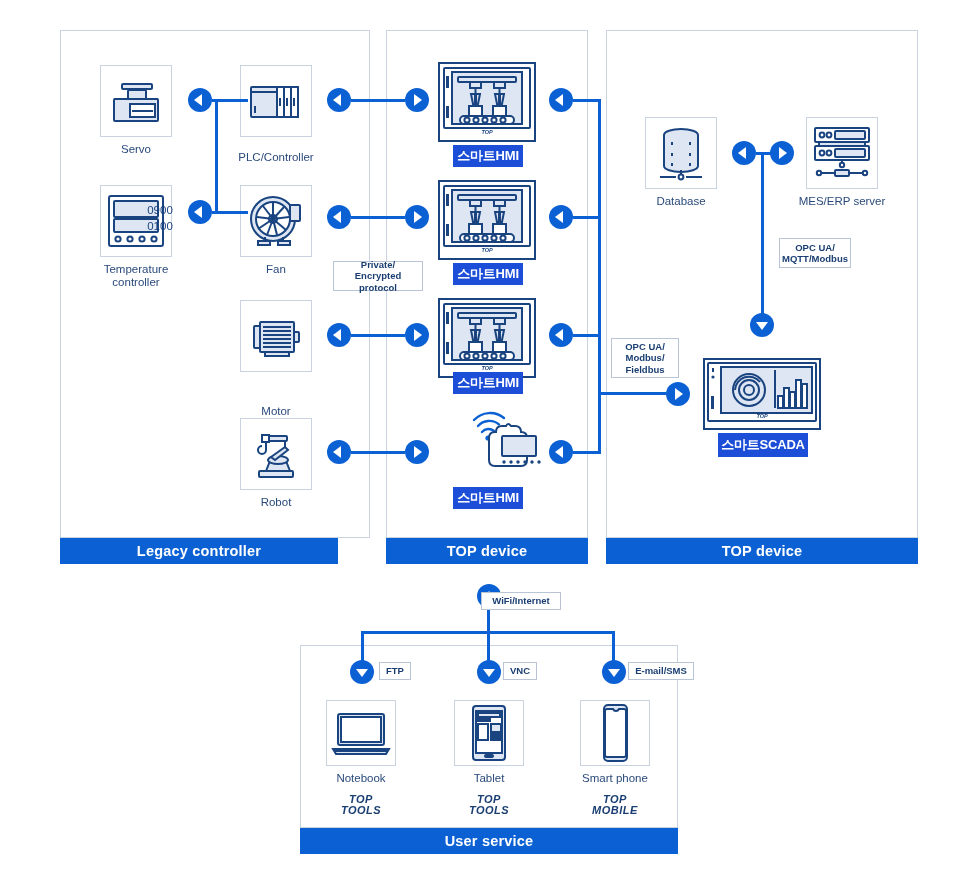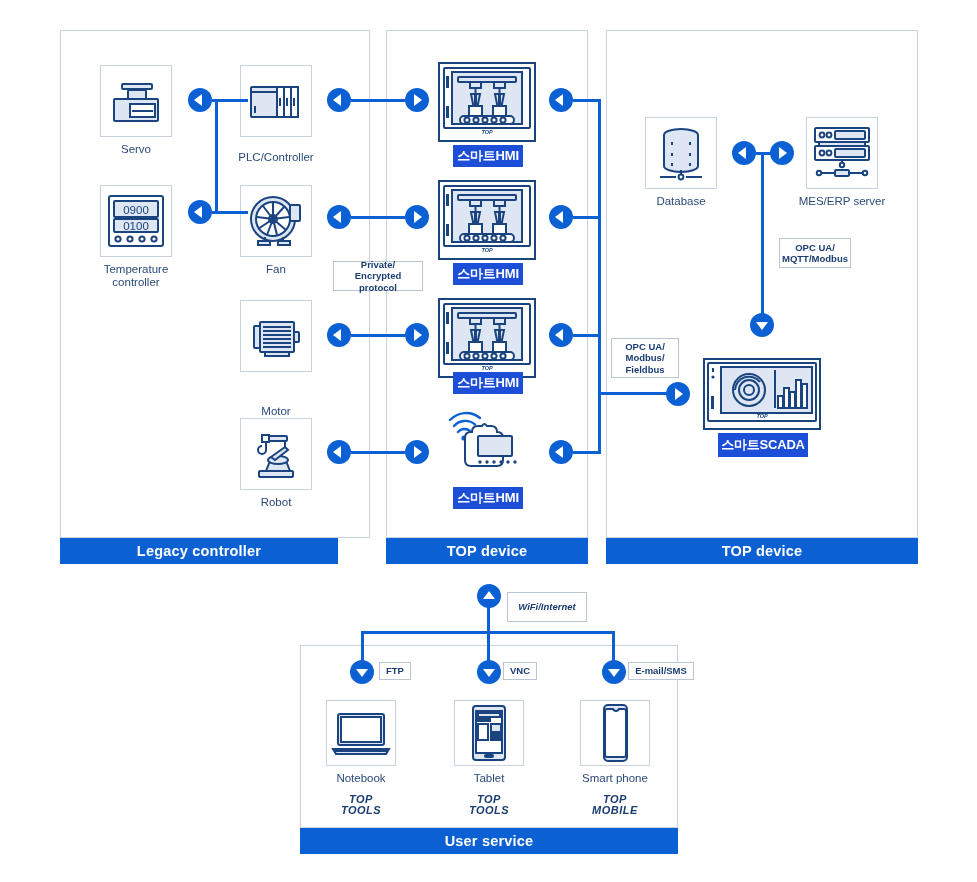--- a/index.html
+++ b/index.html
@@ -2,21 +2,21 @@
 <html><head>
 <meta charset="utf-8">
 <style>
   html,body{margin:0;padding:0;}
   body{
     width:977px;height:882px;background:#ffffff;
     font-family:"Liberation Sans","DejaVu Sans",sans-serif;
     color:#1a3e72;position:relative;overflow:hidden;
   }
   .stage{position:absolute;left:0;top:0;width:977px;height:882px;}
-  .abs{position:absolute;}
+  .abs{position:absolute;padding-left:24px;}
 
   
   .panel{position:absolute;border:1px solid #c9d3e0;background:#fff;box-sizing:border-box;}
   .footbar{position:absolute;background:#0b61d4;color:#fff;display:flex;align-items:center;
            justify-content:center;font-size:14.5px;font-weight:bold;letter-spacing:.2px;}
 
   
   .tile{position:absolute;border:1px solid #c9d3e0;background:#fff;box-sizing:border-box;}
   .caption{position:absolute;text-align:center;font-size:11.5px;color:#2a4a7a;line-height:13px;}
 
@@ -413,21 +413,21 @@
 
   <div class="panel" style="left:300px;top:645px;width:378px;height:183px;"></div>
   <div class="footbar" style="left:300px;top:828px;width:378px;height:26px;">User service</div>
 
   <div class="arrow up" style="left:477px;top:584px;"></div>
   <div class="ln" style="left:487px;top:600px;width:3px;height:70px;"></div>
   <div class="ln" style="left:361px;top:631px;width:254px;height:3px;"></div>
   <div class="ln" style="left:361px;top:631px;width:3px;height:39px;"></div>
   <div class="ln" style="left:612px;top:631px;width:3px;height:39px;"></div>
 
-  <div class="plabel" style="left:507px;top:592px;width:80px;height:30px;font-style:italic;">WiFi/Internet</div>
+  <div class="plabel" style="left:481px;top:592px;width:80px;height:18px;">WiFi/Internet</div>
 
   <div class="arrow down" style="left:350px;top:660px;"></div>
   <div class="arrow down" style="left:477px;top:660px;"></div>
   <div class="arrow down" style="left:602px;top:660px;"></div>
 
   <div class="plabel" style="left:379px;top:662px;width:32px;height:18px;">FTP</div>
   <div class="plabel" style="left:503px;top:662px;width:34px;height:18px;">VNC</div>
   <div class="plabel" style="left:628px;top:662px;width:66px;height:18px;">E-mail/SMS</div>
 
   <div class="tile" style="left:326px;top:700px;width:70px;height:66px;">

